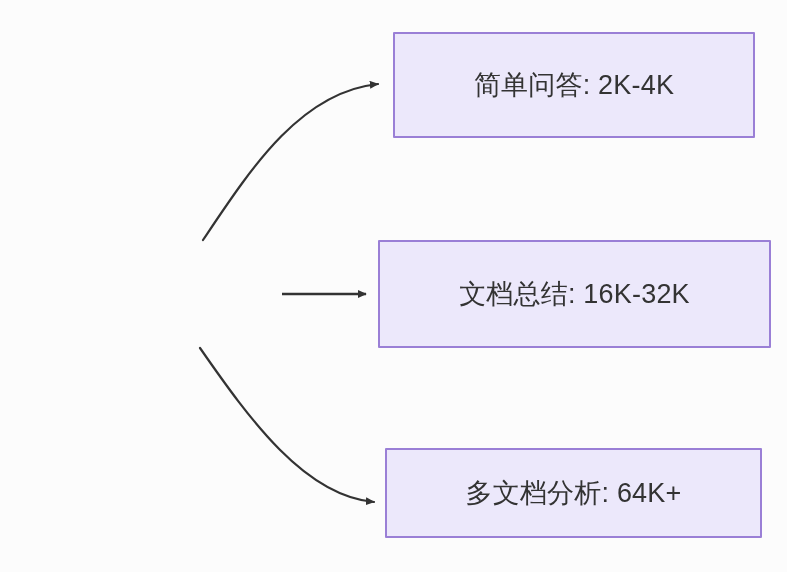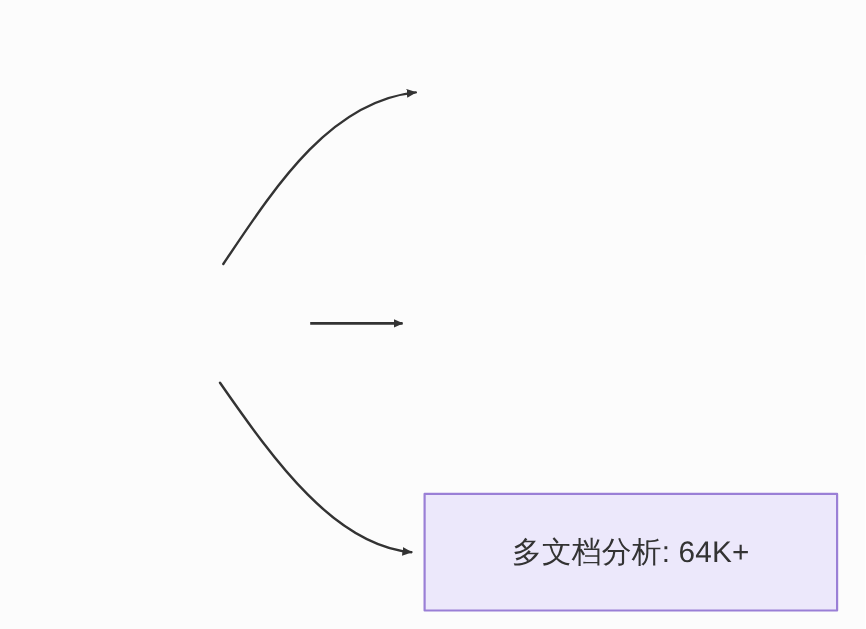--- a/index.html
+++ b/index.html
@@ -41,21 +41,21 @@
     letter-spacing: 0.2px;
     white-space: nowrap;
     z-index: 2;
   }
   .node-label {
     display: block;
   }
   #node-source  { left: 30px;  top: 240px; width: 252px; height: 108px; }
   #node-simple  { left: 393px; top: 32px;  width: 362px; height: 106px; }
   #node-summary { left: 378px; top: 240px; width: 393px; height: 108px; }
-  #node-multi   { left: 385px; top: 448px; width: 377px; height: 108px; }
+  #node-multi   { left: 385px; top: 448px; width: 377px; height: 90px; }
 </style>
 </head>
 <body>
 
 <div id="canvas">
 
   <svg id="edge-layer" viewBox="0 0 787 572" width="787" height="572" xmlns="http://www.w3.org/2000/svg">
     <defs>
       <marker id="arrowhead" markerWidth="9" markerHeight="8" refX="8.2" refY="4" orient="auto" markerUnits="userSpaceOnUse">
         <path d="M 0 0 L 9 4 L 0 8 z" fill="#333333"></path>
@@ -63,19 +63,25 @@
     </defs>
 
     <path d="M 203 240 C 250 170 300 92 378 84" fill="none" stroke="#333333" stroke-width="2.2" stroke-linecap="round" marker-end="url(#arrowhead)"></path>
 
     <path d="M 282 294 L 366 294" fill="none" stroke="#333333" stroke-width="2.6" stroke-linecap="butt" marker-end="url(#arrowhead)"></path>
 
     <path d="M 200 348 C 250 420 305 496 374 502" fill="none" stroke="#333333" stroke-width="2.2" stroke-linecap="round" marker-end="url(#arrowhead)"></path>
   </svg>
 
 
+  <div class="node" id="node-simple">
+    <span class="node-label">简单问答: 2K-4K</span>
+  </div>
 
+  <div class="node" id="node-summary">
+    <span class="node-label">文档总结: 16K-32K</span>
+  </div>
 
   <div class="node" id="node-multi">
     <span class="node-label">多文档分析: 64K+</span>
   </div>
 
 </div>
 
 </body></html>

